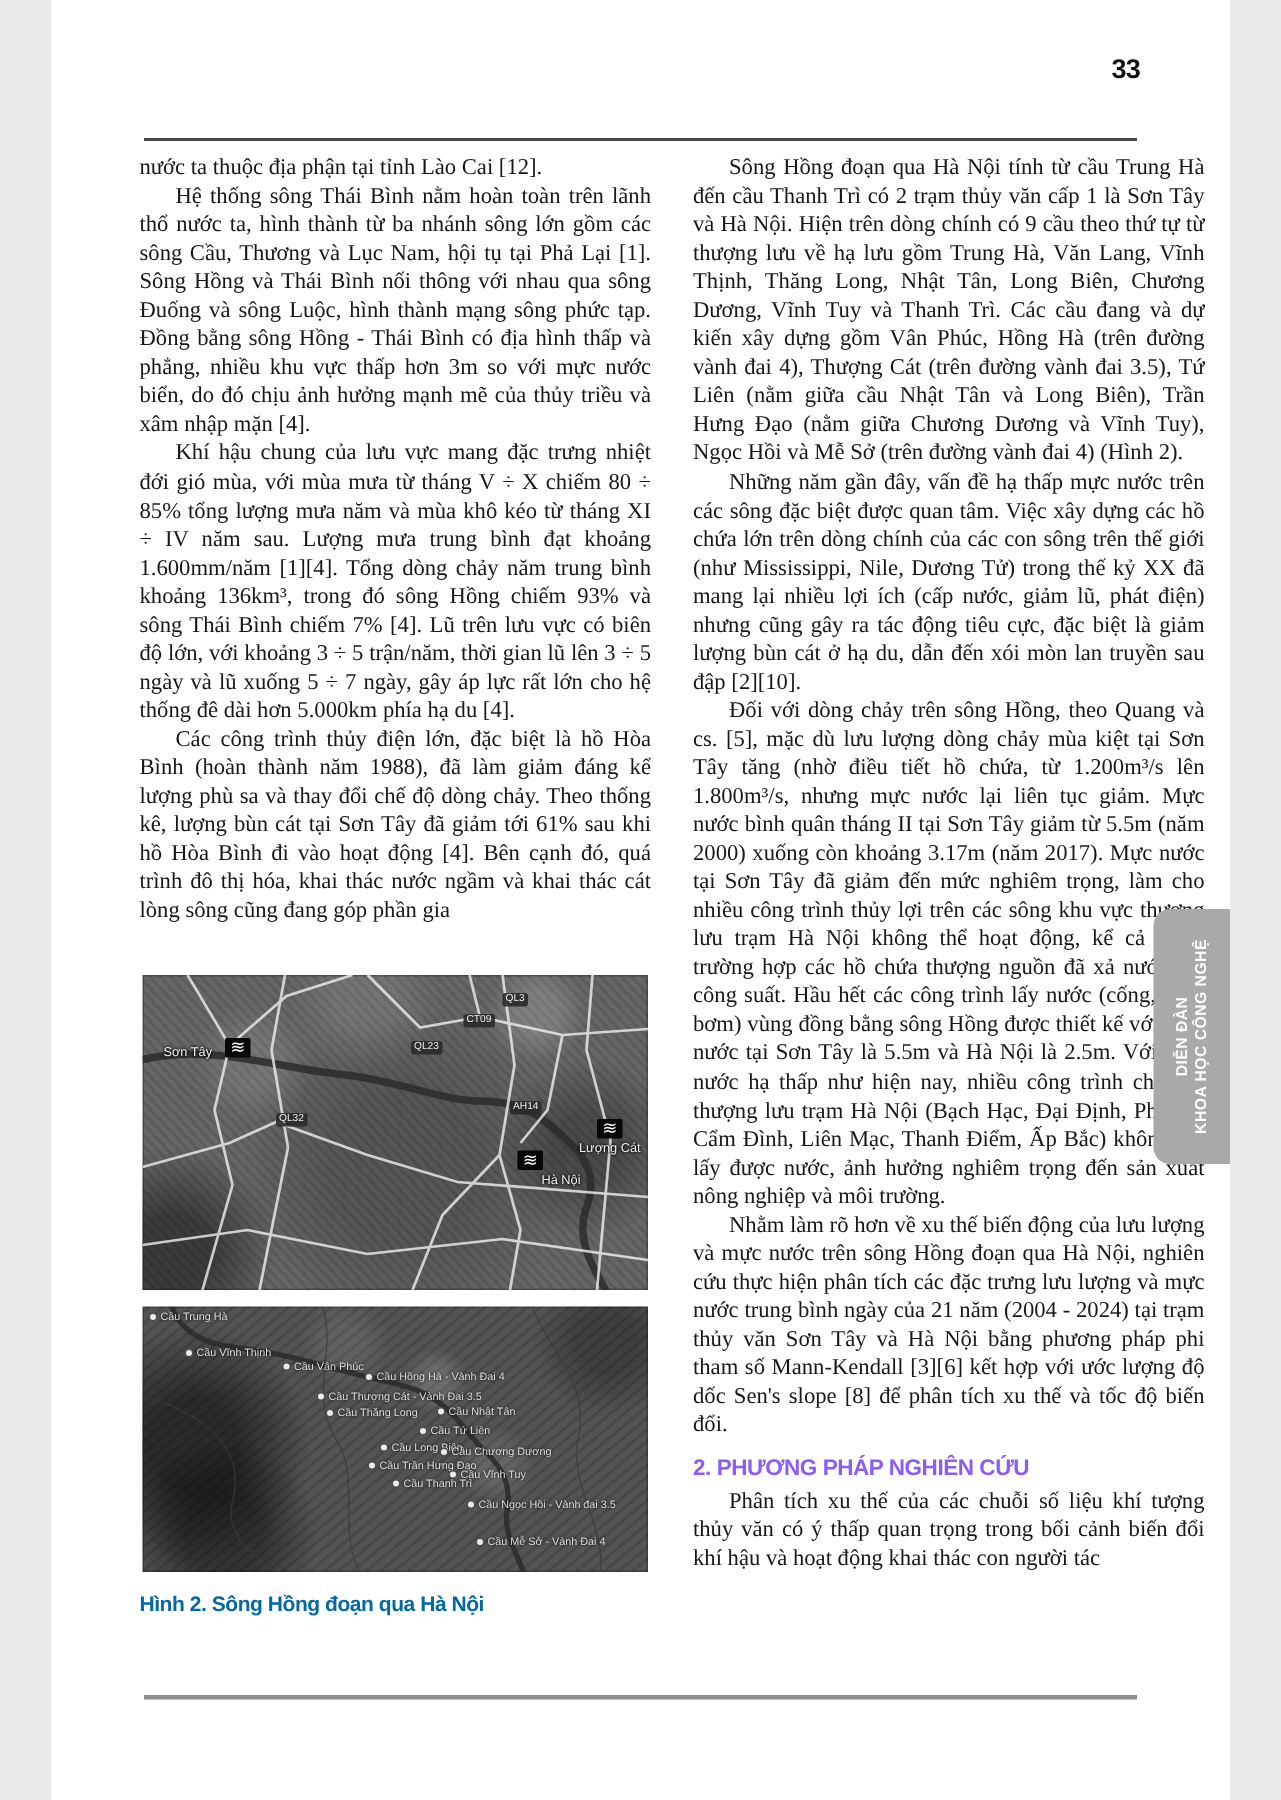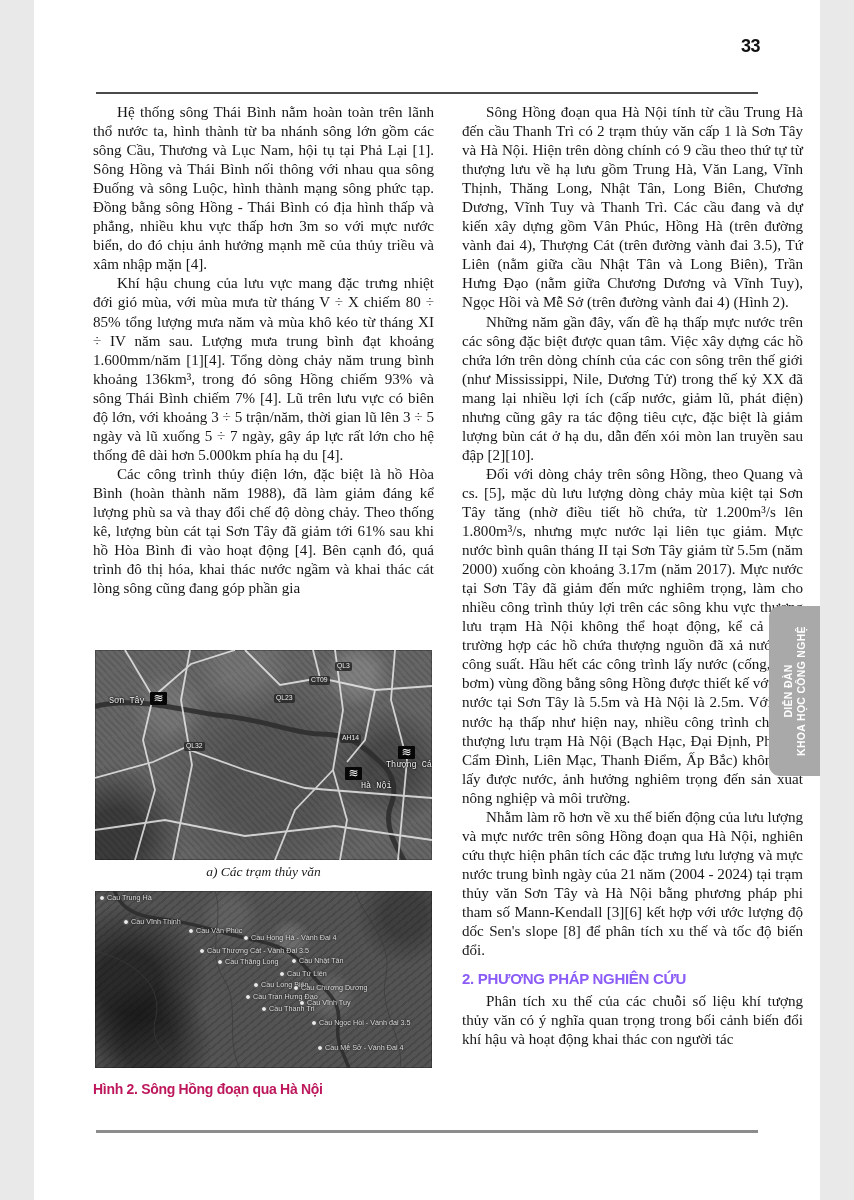--- a/index.html
+++ b/index.html
@@ -62,21 +62,21 @@
       #4e4e4e;
   }
   .map svg{position:absolute;left:0;top:0;}
 
   .station-marker{
     position:absolute;width:17px;height:13px;background:#070707;color:#fff;
     font-size:12px;line-height:12px;text-align:center;border-radius:1px;
     font-family:"DejaVu Sans",sans-serif;
   }
   .map-label{
-    position:absolute;color:#f3f3f3;font-family:Liberation Mono, monospace;
+    position:absolute;color:#f3f3f3;font-family:Liberation Sans, sans-serif;
     font-size:8.5px;white-space:nowrap;text-shadow:0 0 2px #000,0 0 2px #000;
   }
   .road-shield{
     position:absolute;background:rgba(42,42,42,.9);color:#eaeaea;
     font-family:"Liberation Sans","DejaVu Sans",sans-serif;font-size:6.8px;
     padding:0 2px;border-radius:2px;line-height:8.5px;white-space:nowrap;
   }
   .bridge-label{
     position:absolute;color:#dcdcdc;font-family:"Liberation Sans","DejaVu Sans",sans-serif;
     font-size:7.2px;white-space:nowrap;text-shadow:0 0 2px rgba(0,0,0,.95);
@@ -84,21 +84,21 @@
   }
   .bridge-label .dot{
     display:inline-block;width:4px;height:4px;border-radius:50%;
     background:#ececec;border:1px solid #4c4c4c;margin-right:2px;vertical-align:middle;
   }
   .map-caption{
     margin-top:4px;text-align:center;font-style:italic;font-size:13.5px;color:#1c1c1c;
   }
   .figure-title{
     margin-top:13px;font-family:"Liberation Sans","DejaVu Sans",sans-serif;
-    font-weight:bold;font-size:14px;letter-spacing:-0.3px;color:#be185d;
+    font-weight:bold;font-size:14px;letter-spacing:-0.3px;color:#0369a1;
   }
 
   .side-tab{
     position:absolute;right:0;top:606px;width:51px;height:170px;
     background:#a9a9a9;border-radius:11px 0 0 11px;
   }
   .side-tab-inner{
     position:absolute;left:0;top:0;width:170px;height:51px;
     transform-origin:0 0;transform:rotate(-90deg) translateX(-170px);
     display:flex;flex-direction:column;justify-content:center;align-items:center;
@@ -108,20 +108,21 @@
 </style>
 </head>
 <body>
 
 <div class="page">
 
   <div class="page-number">33</div>
   <div class="header-rule"></div>
 
   <div class="col col-left" id="left-paras">
+      <p class="para">nước ta thuộc địa phận tại tỉnh Lào Cai [12].</p>
       <p class="para indent">Hệ thống sông Thái Bình nằm hoàn toàn trên lãnh thổ nước ta, hình thành từ ba nhánh sông lớn gồm các sông Cầu, Thương và Lục Nam, hội tụ tại Phả Lại [1]. Sông Hồng và Thái Bình nối thông với nhau qua sông Đuống và sông Luộc, hình thành mạng sông phức tạp. Đồng bằng sông Hồng - Thái Bình có địa hình thấp và phẳng, nhiều khu vực thấp hơn 3m so với mực nước biển, do đó chịu ảnh hưởng mạnh mẽ của thủy triều và xâm nhập mặn [4].</p>
       <p class="para indent">Khí hậu chung của lưu vực mang đặc trưng nhiệt đới gió mùa, với mùa mưa từ tháng V ÷ X chiếm 80 ÷ 85% tổng lượng mưa năm và mùa khô kéo từ tháng XI ÷ IV năm sau. Lượng mưa trung bình đạt khoảng 1.600mm/năm [1][4]. Tổng dòng chảy năm trung bình khoảng 136km³, trong đó sông Hồng chiếm 93% và sông Thái Bình chiếm 7% [4]. Lũ trên lưu vực có biên độ lớn, với khoảng 3 ÷ 5 trận/năm, thời gian lũ lên 3 ÷ 5 ngày và lũ xuống 5 ÷ 7 ngày, gây áp lực rất lớn cho hệ thống đê dài hơn 5.000km phía hạ du [4].</p>
       <p class="para indent">Các công trình thủy điện lớn, đặc biệt là hồ Hòa Bình (hoàn thành năm 1988), đã làm giảm đáng kể lượng phù sa và thay đổi chế độ dòng chảy. Theo thống kê, lượng bùn cát tại Sơn Tây đã giảm tới 61% sau khi hồ Hòa Bình đi vào hoạt động [4]. Bên cạnh đó, quá trình đô thị hóa, khai thác nước ngầm và khai thác cát lòng sông cũng đang góp phần gia</p>
     </div>
 
   <div class="figure">
     <div class="map map-a" id="map-a">
       <svg width="337" height="210" viewBox="0 0 337 210">
 
         <path d="M -6,58 C 40,44 90,62 130,66 C 170,70 200,84 225,84 C 255,84 268,96 285,112 C 300,126 302,140 295,158 C 290,175 298,192 310,212" fill="none" stroke="#2c2c2c" stroke-width="5" opacity="0.85"></path>
@@ -138,47 +139,46 @@
           <path d="M 300,0 L 296,50 L 312,110 L 303,210"></path>
           <path d="M 0,180 L 70,170 L 150,186 L 240,176 L 337,190"></path>
           <path d="M 180,210 L 200,160 L 238,120"></path>
           <path d="M 280,40 L 270,90 L 252,112"></path>
         </g>
       </svg>
       <div id="map-a-overlays">
           <div class="station-marker" style="left: 55px; top: 42px;">≋</div>
           <div class="map-label" style="left: 14px; top: 46px;">Sơn Tây</div>
           <div class="station-marker" style="left: 303px; top: 96px;">≋</div>
-          <div class="map-label" style="left: 291px; top: 110px;">Thượng Cát</div>
+          <div class="map-label" style="left: 291px; top: 110px;">Lượng Cát</div>
           <div class="station-marker" style="left: 250px; top: 117px;">≋</div>
           <div class="map-label" style="left: 256px; top: 131px; padding-left: 10px;">Hà Nội</div>
           <div class="road-shield" style="left: 89px; top: 92px;">QL32</div>
           <div class="road-shield" style="left: 179px; top: 44px;">QL23</div>
           <div class="road-shield" style="left: 240px; top: 12px;">QL3</div>
           <div class="road-shield" style="left: 214px; top: 26px;">CT09</div>
           <div class="road-shield" style="left: 245px; top: 84px;">AH14</div>
         </div>
     </div>
-    <div class="map-caption">a) Các trạm thủy văn</div>
 
     <div class="map map-b" id="map-b">
       <svg width="337" height="177" viewBox="0 0 337 177">
         <path d="M 18,-5 C 22,12 35,24 60,27 C 90,31 105,35 130,42 C 160,50 180,52 195,62 C 212,74 215,84 228,96 C 240,108 246,118 243,136 C 241,152 248,160 255,180" fill="none" stroke="#2e2e2e" stroke-width="3.5" opacity="0.9"></path>
         <g stroke="#3b3b3b" stroke-width="1" fill="none" opacity="0.7">
           <path d="M 0,60 C 40,70 70,95 60,130 C 55,150 70,165 90,177"></path>
           <path d="M 120,0 C 130,30 110,60 130,90 C 145,115 130,150 145,177"></path>
           <path d="M 260,0 C 270,30 300,50 290,90 C 285,120 310,150 305,177"></path>
         </g>
       </svg>
       <div id="map-b-overlays">
           <div class="bridge-label" style="left: 4px; top: 3px; text-align: center;"><span class="dot"></span>Cầu Trung Hà</div>
           <div class="bridge-label" style="left: 28px; top: 27px;"><span class="dot"></span>Cầu Vĩnh Thịnh</div>
           <div class="bridge-label" style="left: 93px; top: 36px;"><span class="dot"></span>Cầu Vân Phúc</div>
           <div class="bridge-label" style="left: 148px; top: 43px;"><span class="dot"></span>Cầu Hồng Hà - Vành Đai 4</div>
-          <div class="bridge-label" style="left: 104px; top: 56px;"><span class="dot"></span>Cầu Thượng Cát - Vành Đai 3.5</div>
+          <div class="bridge-label" style="left: 116px; top: 56px;"><span class="dot"></span>Cầu Thượng Cát - Vành Đai 3.5</div>
           <div class="bridge-label" style="left: 122px; top: 67px;"><span class="dot"></span>Cầu Thăng Long</div>
           <div class="bridge-label" style="left: 196px; top: 66px;"><span class="dot"></span>Cầu Nhật Tân</div>
           <div class="bridge-label" style="left: 184px; top: 79px;"><span class="dot"></span>Cầu Tứ Liên</div>
           <div class="bridge-label" style="left: 158px; top: 90px;"><span class="dot"></span>Cầu Long Biên</div>
           <div class="bridge-label" style="left: 198px; top: 93px;"><span class="dot"></span>Cầu Chương Dương</div>
           <div class="bridge-label" style="left: 150px; top: 102px;"><span class="dot"></span>Cầu Trần Hưng Đạo</div>
           <div class="bridge-label" style="left: 204px; top: 108px;"><span class="dot"></span>Cầu Vĩnh Tuy</div>
           <div class="bridge-label" style="left: 166px; top: 114px;"><span class="dot"></span>Cầu Thanh Trì</div>
           <div class="bridge-label" style="left: 216px; top: 128px;"><span class="dot"></span>Cầu Ngọc Hồi - Vành đai 3.5</div>
           <div class="bridge-label" style="left: 222px; top: 153px;"><span class="dot"></span>Cầu Mễ Sở - Vành Đai 4</div>
@@ -190,21 +190,21 @@
 
   <div class="col col-right">
     <div id="right-paras-before">
         <p class="para indent">Sông Hồng đoạn qua Hà Nội tính từ cầu Trung Hà đến cầu Thanh Trì có 2 trạm thủy văn cấp 1 là Sơn Tây và Hà Nội. Hiện trên dòng chính có 9 cầu theo thứ tự từ thượng lưu về hạ lưu gồm Trung Hà, Văn Lang, Vĩnh Thịnh, Thăng Long, Nhật Tân, Long Biên, Chương Dương, Vĩnh Tuy và Thanh Trì. Các cầu đang và dự kiến xây dựng gồm Vân Phúc, Hồng Hà (trên đường vành đai 4), Thượng Cát (trên đường vành đai 3.5), Tứ Liên (nằm giữa cầu Nhật Tân và Long Biên), Trần Hưng Đạo (nằm giữa Chương Dương và Vĩnh Tuy), Ngọc Hồi và Mễ Sở (trên đường vành đai 4) (Hình 2).</p>
         <p class="para indent">Những năm gần đây, vấn đề hạ thấp mực nước trên các sông đặc biệt được quan tâm. Việc xây dựng các hồ chứa lớn trên dòng chính của các con sông trên thế giới (như Mississippi, Nile, Dương Tử) trong thế kỷ XX đã mang lại nhiều lợi ích (cấp nước, giảm lũ, phát điện) nhưng cũng gây ra tác động tiêu cực, đặc biệt là giảm lượng bùn cát ở hạ du, dẫn đến xói mòn lan truyền sau đập [2][10].</p>
         <p class="para indent">Đối với dòng chảy trên sông Hồng, theo Quang và cs. [5], mặc dù lưu lượng dòng chảy mùa kiệt tại Sơn Tây tăng (nhờ điều tiết hồ chứa, từ 1.200m³/s lên 1.800m³/s, nhưng mực nước lại liên tục giảm. Mực nước bình quân tháng II tại Sơn Tây giảm từ 5.5m (năm 2000) xuống còn khoảng 3.17m (năm 2017). Mực nước tại Sơn Tây đã giảm đến mức nghiêm trọng, làm cho nhiều công trình thủy lợi trên các sông khu vực thượng lưu trạm Hà Nội không thể hoạt động, kể cả trong trường hợp các hồ chứa thượng nguồn đã xả nước hết công suất. Hầu hết các công trình lấy nước (cống, trạm bơm) vùng đồng bằng sông Hồng được thiết kế với mực nước tại Sơn Tây là 5.5m và Hà Nội là 2.5m. Với mực nước hạ thấp như hiện nay, nhiều công trình chính ở thượng lưu trạm Hà Nội (Bạch Hạc, Đại Định, Phù Sa, Cẩm Đình, Liên Mạc, Thanh Điểm, Ấp Bắc) không thể lấy được nước, ảnh hưởng nghiêm trọng đến sản xuất nông nghiệp và môi trường.</p>
         <p class="para indent">Nhằm làm rõ hơn về xu thế biến động của lưu lượng và mực nước trên sông Hồng đoạn qua Hà Nội, nghiên cứu thực hiện phân tích các đặc trưng lưu lượng và mực nước trung bình ngày của 21 năm (2004 - 2024) tại trạm thủy văn Sơn Tây và Hà Nội bằng phương pháp phi tham số Mann-Kendall [3][6] kết hợp với ước lượng độ dốc Sen's slope [8] để phân tích xu thế và tốc độ biến đổi.</p>
       </div>
     <h3 class="section-heading">2. PHƯƠNG PHÁP NGHIÊN CỨU</h3>
     <div id="right-paras-after">
-        <p class="para indent">Phân tích xu thế của các chuỗi số liệu khí tượng thủy văn có ý nghĩa quan trọng trong bối cảnh biến đổi khí hậu và hoạt động khai thác con người tác</p>
+        <p class="para indent">Phân tích xu thế của các chuỗi số liệu khí tượng thủy văn có ý thấp quan trọng trong bối cảnh biến đổi khí hậu và hoạt động khai thác con người tác</p>
       </div>
   </div>
 
   <div class="footer-rule"></div>
 
   <div class="side-tab">
     <div class="side-tab-inner">
       <span>DIỄN ĐÀN</span>
       <span>KHOA HỌC CÔNG NGHỆ</span>
     </div>

